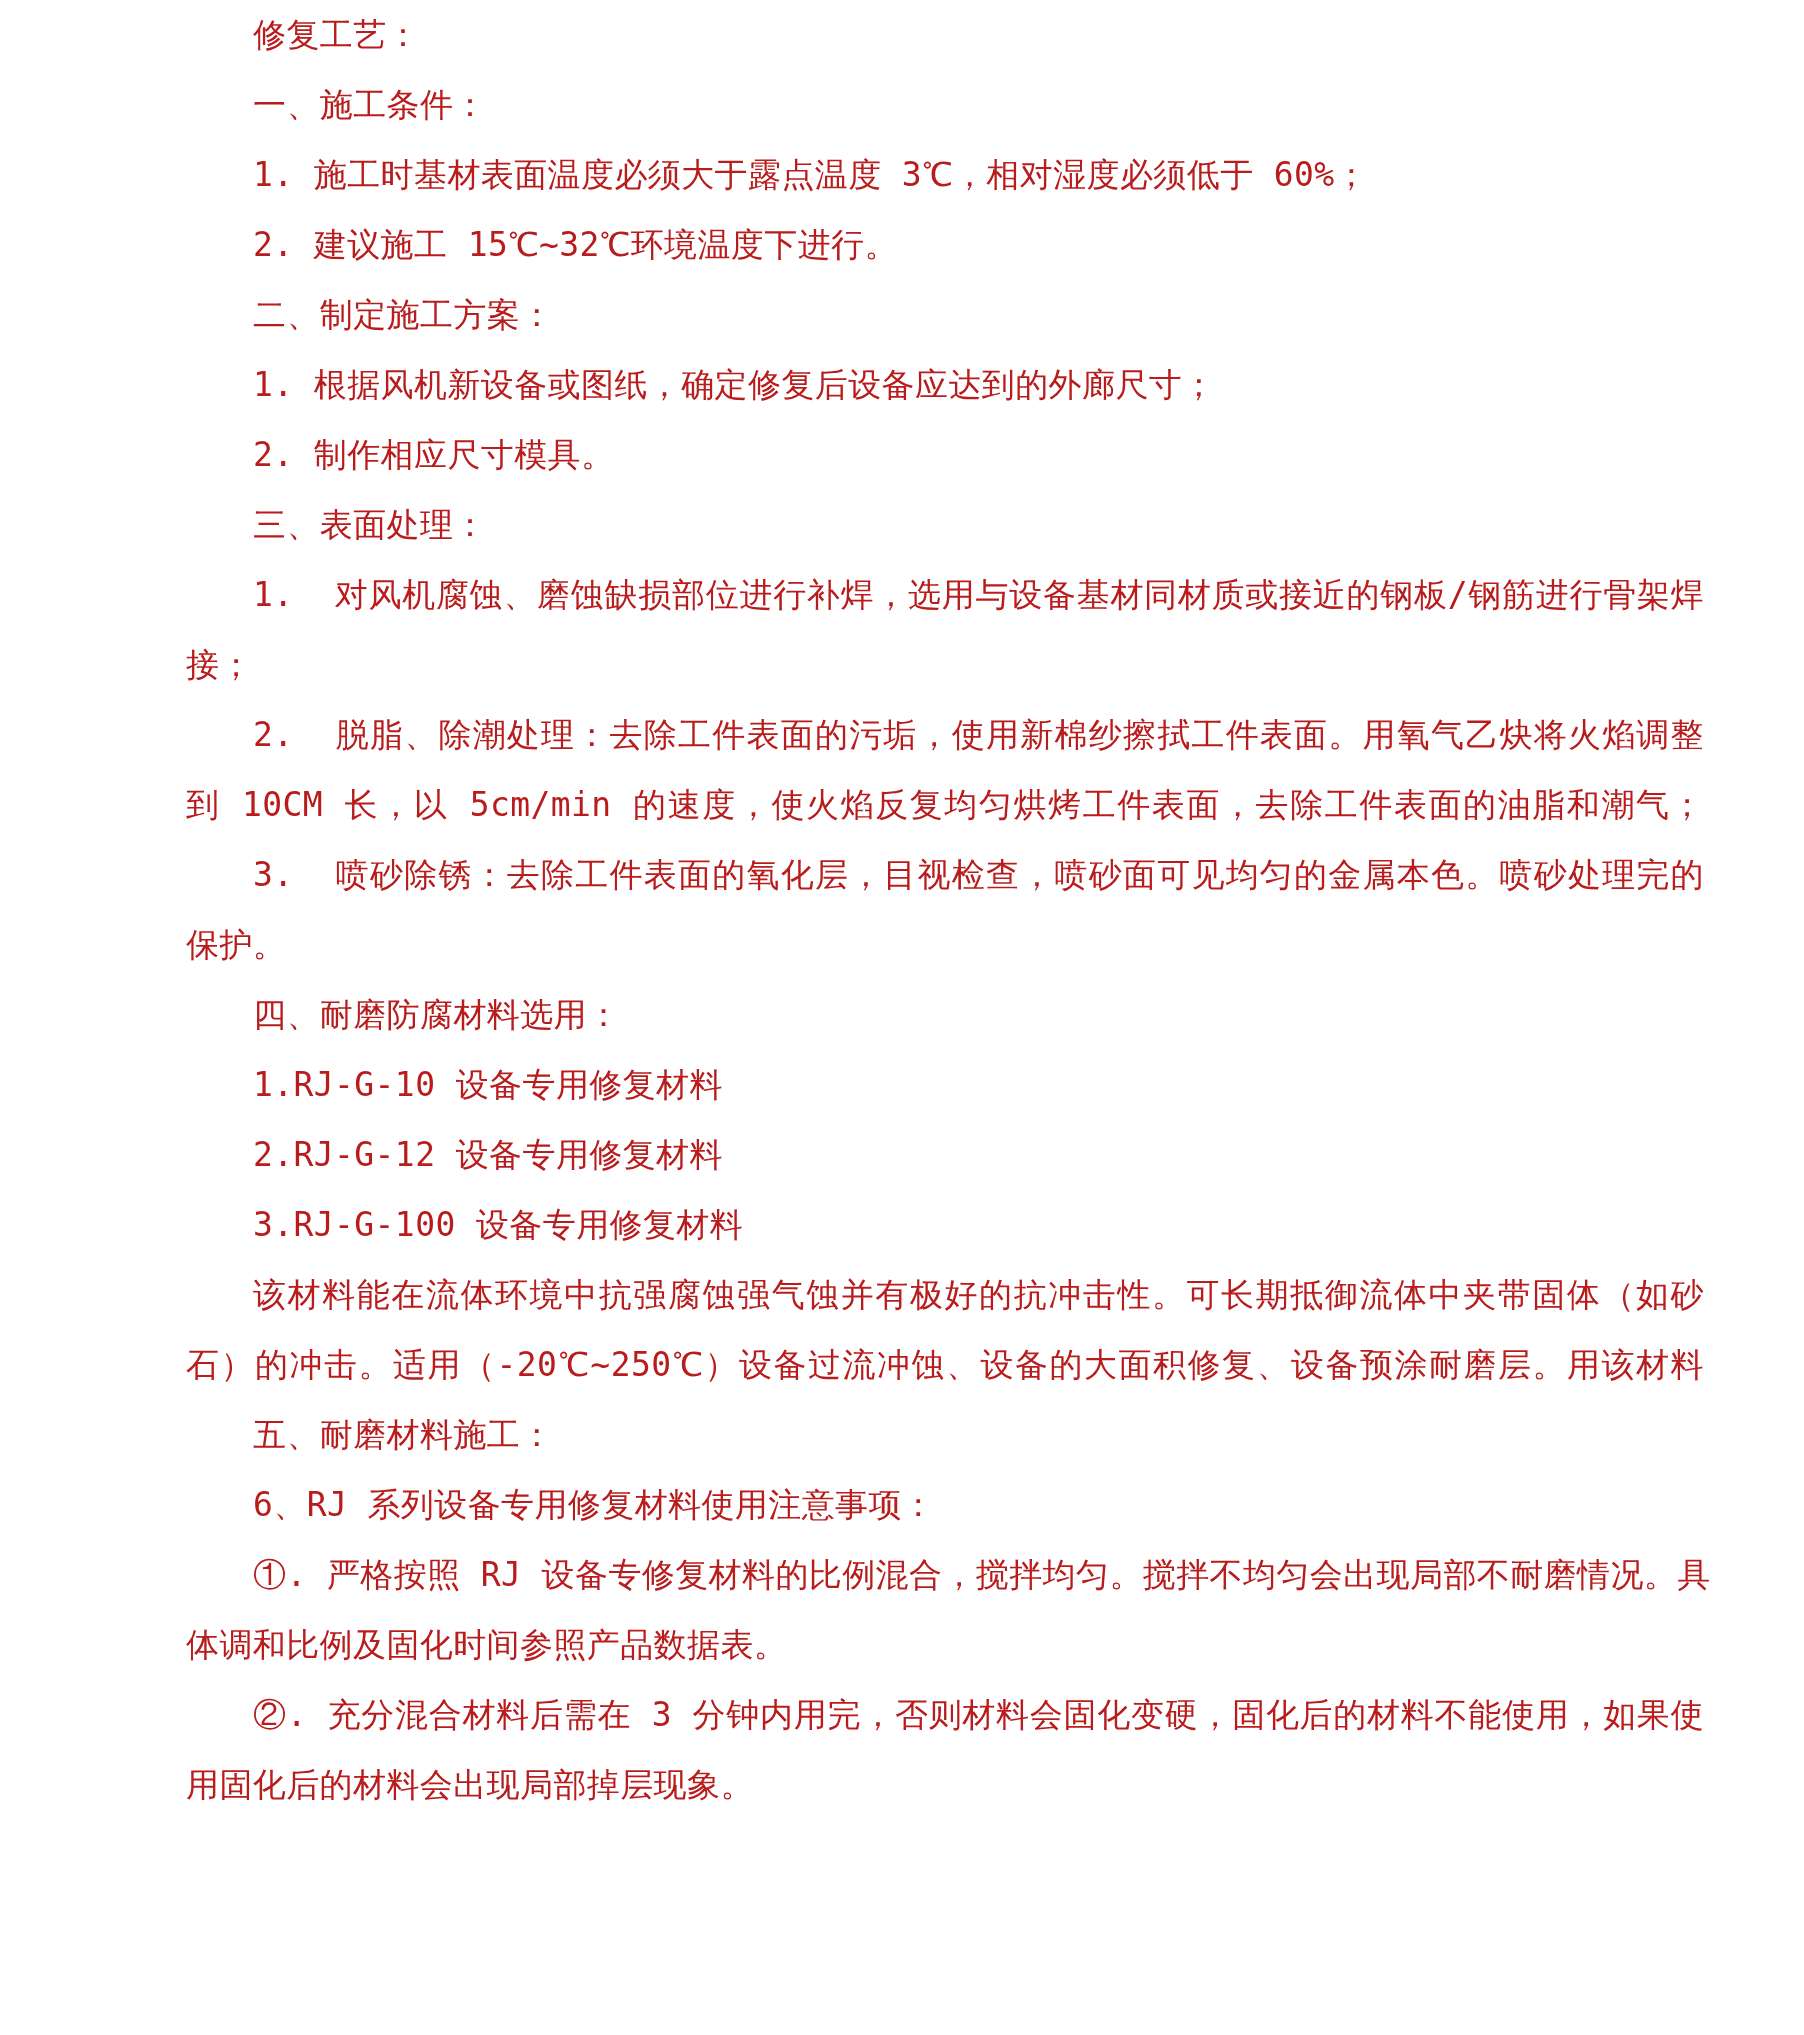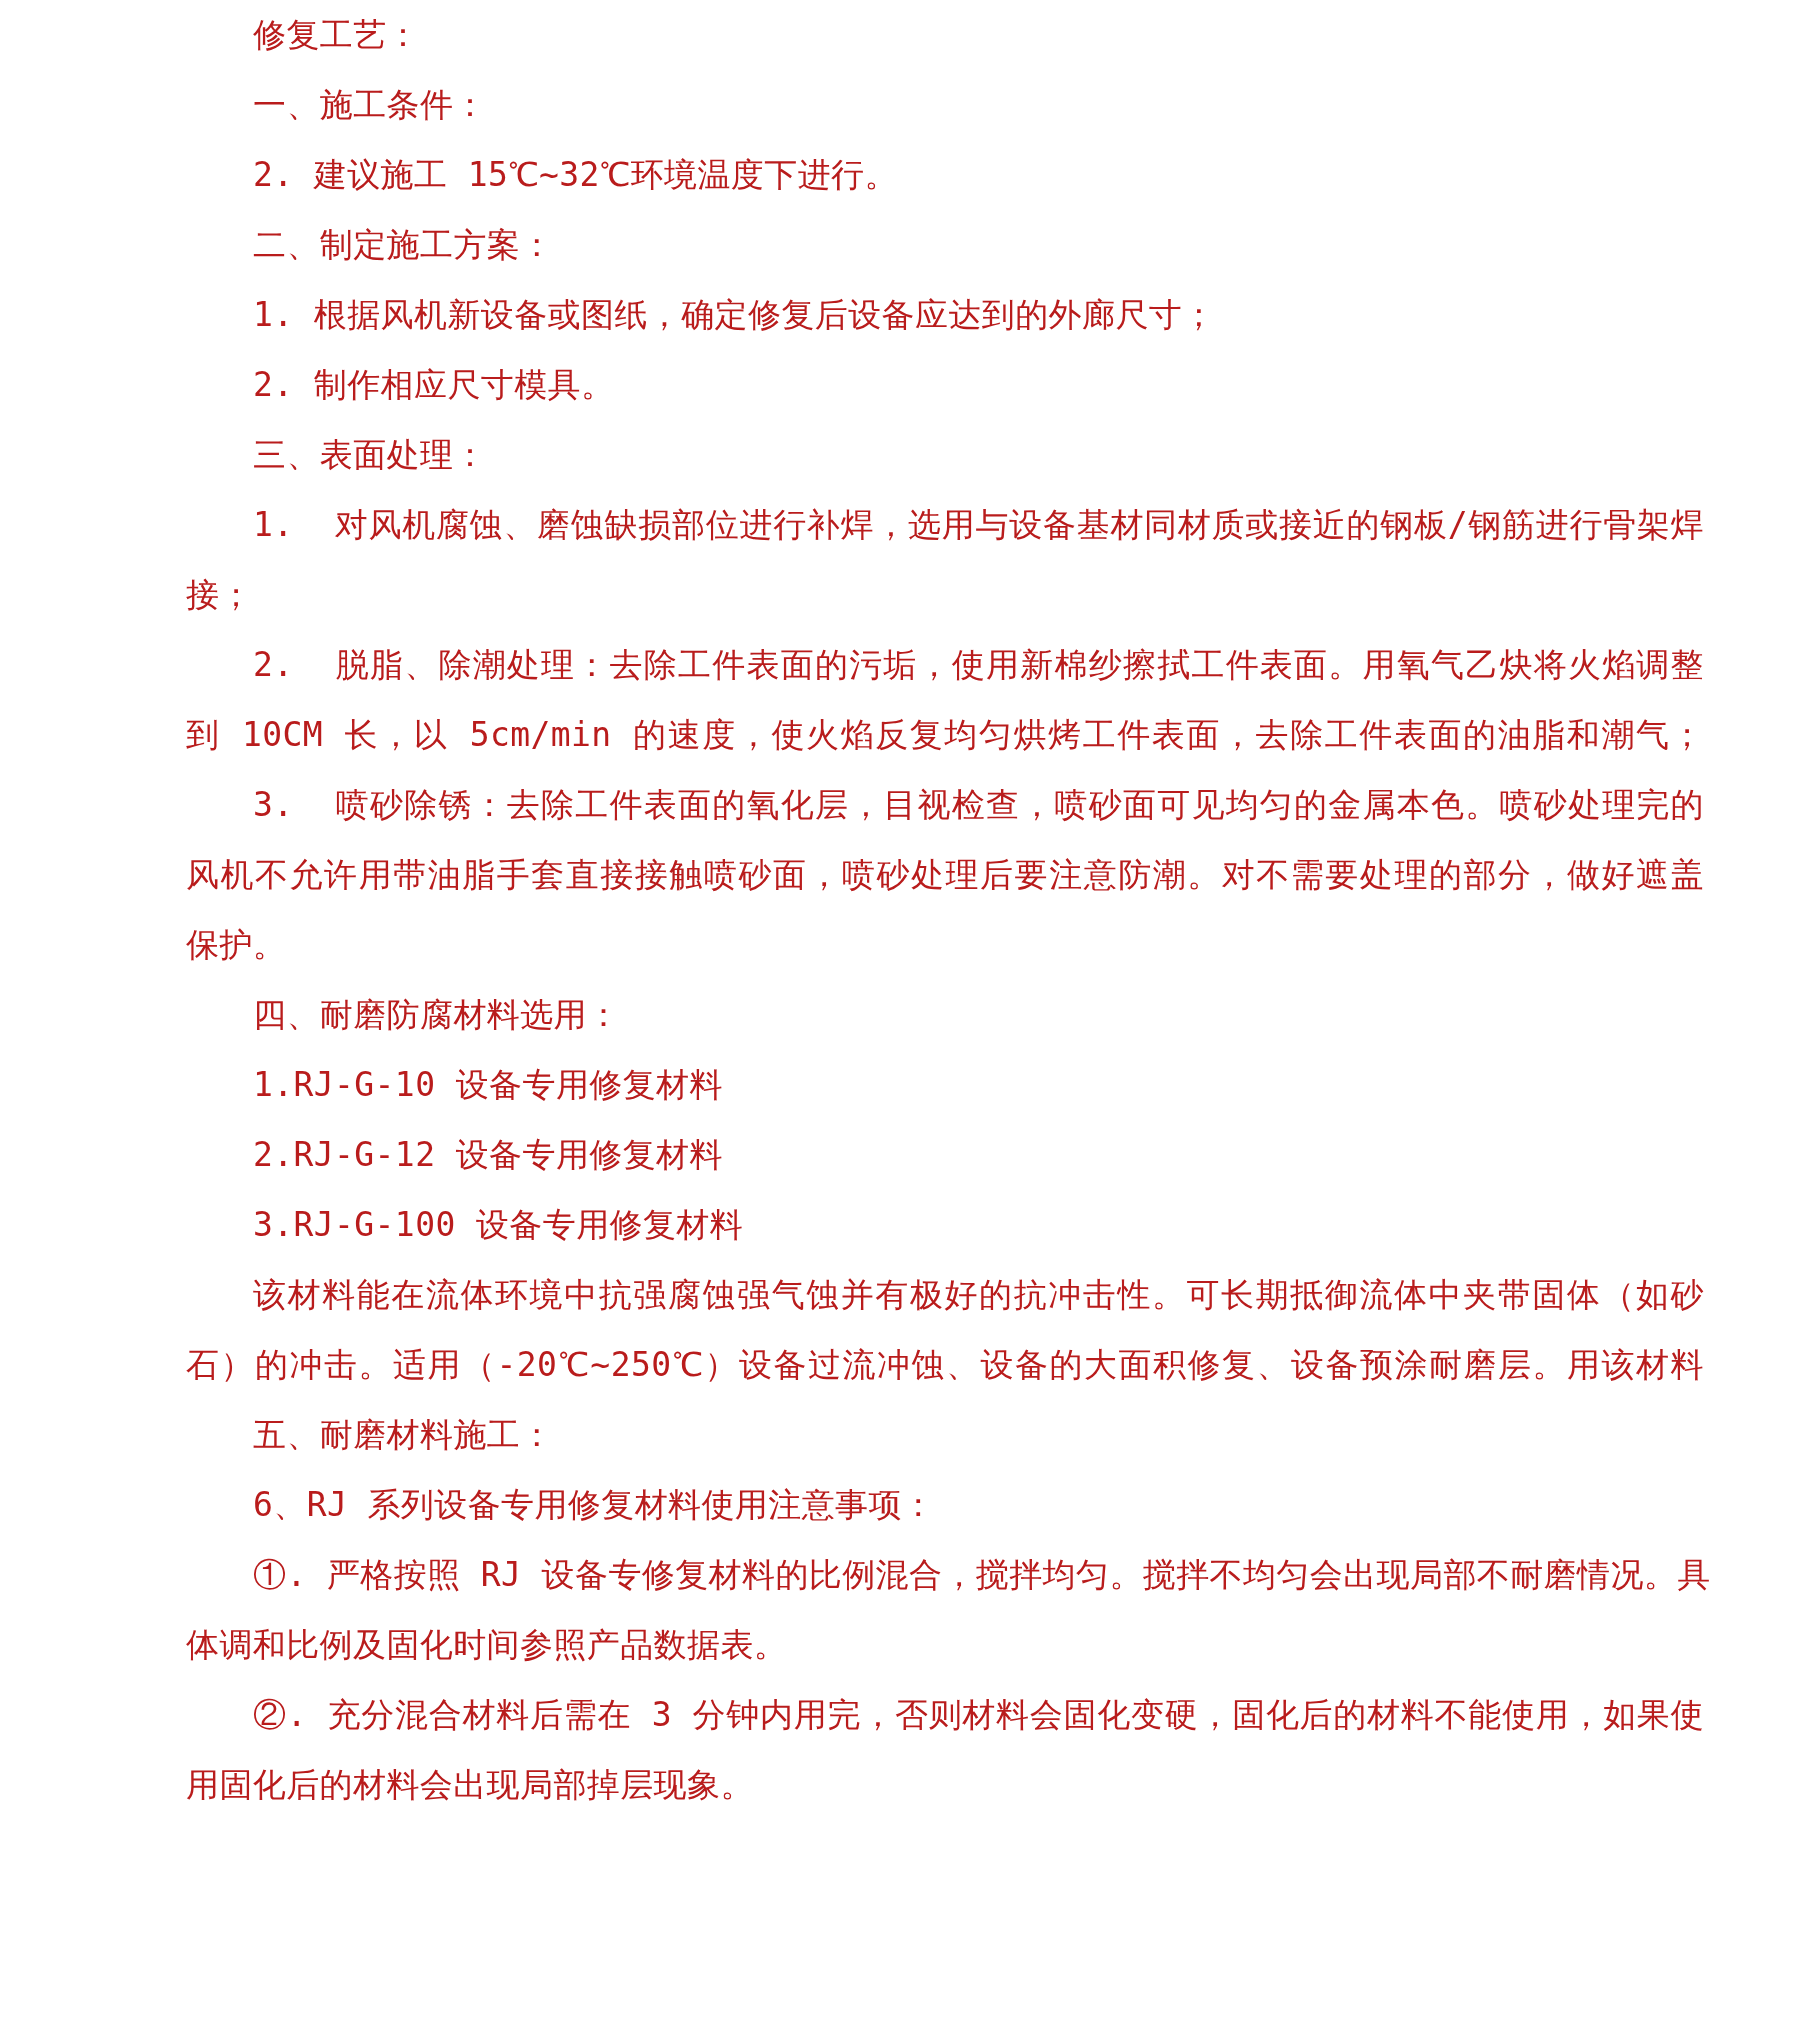--- a/index.html
+++ b/index.html
@@ -37,31 +37,31 @@
     text-align: justify;
     text-align-last: justify;
   }
 </style>
 </head>
 <body>
 
 <div id="doc">
     <div class="line indent">修复工艺：</div>
     <div class="line indent">一、施工条件：</div>
+    <div class="line indent">1. 施工时基材表面温度必须大于露点温度 3℃，相对湿度必须低于 60%；</div>
     <div class="line indent">2. 建议施工 15℃~32℃环境温度下进行。</div>
     <div class="line indent">二、制定施工方案：</div>
     <div class="line indent">1. 根据风机新设备或图纸，确定修复后设备应达到的外廊尺寸；</div>
     <div class="line indent">2. 制作相应尺寸模具。</div>
     <div class="line indent">三、表面处理：</div>
     <div class="line indent justify">1.  对风机腐蚀、磨蚀缺损部位进行补焊，选用与设备基材同材质或接近的钢板/钢筋进行骨架焊</div>
     <div class="line">接；</div>
     <div class="line indent justify">2.  脱脂、除潮处理：去除工件表面的污垢，使用新棉纱擦拭工件表面。用氧气乙炔将火焰调整</div>
     <div class="line justify">到 10CM 长，以 5cm/min 的速度，使火焰反复均匀烘烤工件表面，去除工件表面的油脂和潮气；</div>
     <div class="line indent justify">3.  喷砂除锈：去除工件表面的氧化层，目视检查，喷砂面可见均匀的金属本色。喷砂处理完的</div>
-    <div class="line justify">风机不允许用带油脂手套直接接触喷砂面，喷砂处理后要注意防潮。对不需要处理的部分，做好遮盖</div>
     <div class="line">保护。</div>
     <div class="line indent">四、耐磨防腐材料选用：</div>
     <div class="line indent">1.RJ-G-10 设备专用修复材料</div>
     <div class="line indent">2.RJ-G-12 设备专用修复材料</div>
     <div class="line indent">3.RJ-G-100 设备专用修复材料</div>
     <div class="line indent justify">该材料能在流体环境中抗强腐蚀强气蚀并有极好的抗冲击性。可长期抵御流体中夹带固体（如砂</div>
     <div class="line justify">石）的冲击。适用（-20℃~250℃）设备过流冲蚀、设备的大面积修复、设备预涂耐磨层。用该材料</div>
     <div class="line indent">五、耐磨材料施工：</div>
     <div class="line indent">6、RJ 系列设备专用修复材料使用注意事项：</div>
     <div class="line indent justify">①. 严格按照 RJ 设备专修复材料的比例混合，搅拌均匀。搅拌不均匀会出现局部不耐磨情况。具</div>

